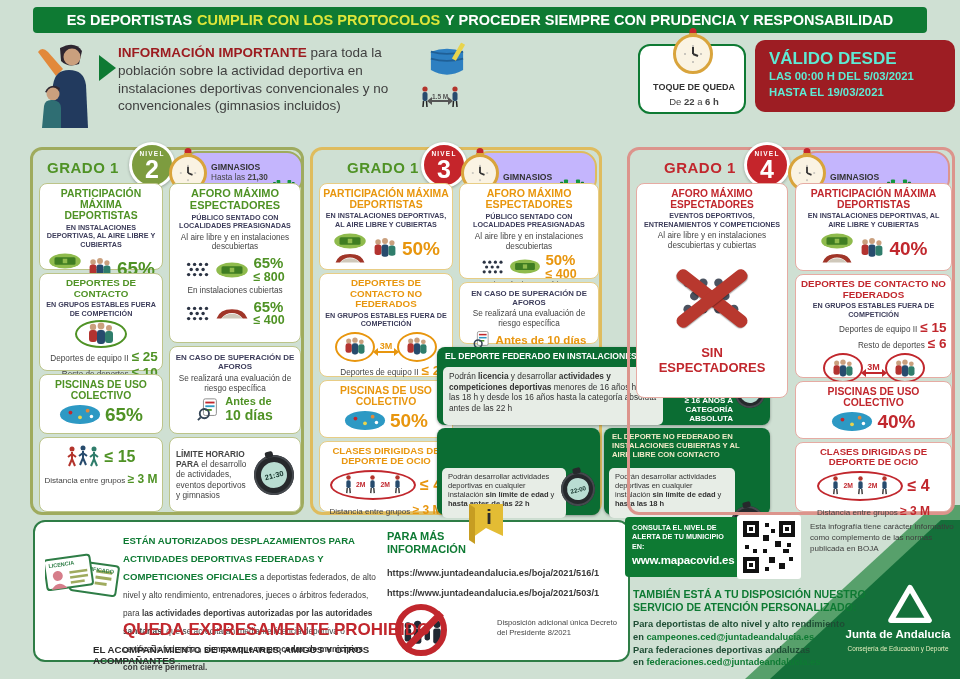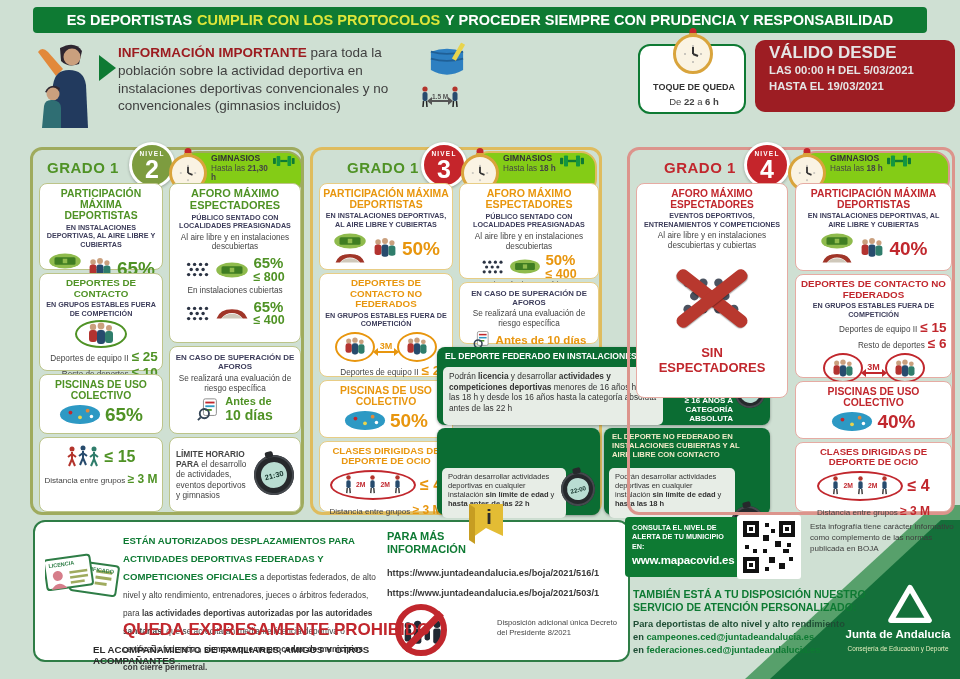--- a/index.html
+++ b/index.html
@@ -8,32 +8,32 @@
   .banner{background:#0e7a33;border-radius:4px;display:flex;align-items:center;justify-content:center;color:#fff;font-weight:bold;font-size:14.5px;white-space:nowrap;}
   .banner .hl{color:#dde53a;margin:0 5px;}
   .chevron{width:0;height:0;border-top:13px solid transparent;border-bottom:13px solid transparent;border-left:17px solid #0e7a33;}
   .intro{font-size:13.5px;line-height:1.32;color:#3f3f3f;}
   .intro .imp{color:#9c1c20;font-weight:bold;}
   .maskt{font-size:10.6px;font-weight:bold;color:#333;line-height:1.18;}
   .maskb{font-size:8.8px;color:#444;line-height:1.25;margin-top:4px;}
   .curfew{background:#fff;border:2.5px solid #0e7a33;border-radius:12px;text-align:center;}
   .curfew .ct{font-size:9px;font-weight:bold;color:#333;}
   .curfew .cv{font-size:9.5px;color:#444;}
-  .valid{background:#9d1d23;border-radius:10px;color:#e5e5e5;padding:2px 14px;}
+  .valid{background:#9d1d23;border-radius:10px;color:#5eead4;padding:8px 14px;}
   .valid .vt{font-size:17px;font-weight:bold;line-height:1.25;}
   .valid .vl{font-size:11.3px;font-weight:bold;line-height:1.35;}
   .panel{border:3px solid;border-radius:12px;}
   .bc-g{border-color:#9fab5e;}  .bc-y{border-color:#dfbc5e;}  .bc-r{border-color:#dc948c;}
   .grado{font-size:15px;font-weight:bold;letter-spacing:.5px;}
   .g{color:#4f9225;} .o{color:#e8960e;} .r{color:#c1272d;}
   .badge{border-radius:50%;background:#7d9c3f;color:#fff;display:flex;flex-direction:column;align-items:center;justify-content:center;border:3px solid #fff;box-shadow:0 1px 3px rgba(0,0,0,.3);width:46px;height:46px;}
   .badge.red{background:#c5252b;}
   .badge .nl{font-size:6.5px;font-weight:bold;letter-spacing:1.2px;line-height:1.2;}
   .badge .nn{font-size:25px;font-weight:bold;line-height:.9;}
-  .pill{background:#84cc16;border-radius:16px;border:2px solid;display:flex;align-items:flex-start;gap:4px;padding:1px 6px 1px 0;}
+  .pill{background:#c4b5fd;border-radius:16px;border:2px solid;display:flex;align-items:flex-end;gap:4px;padding:1px 6px 1px 0;}
   .pill .pt{display:flex;flex-direction:column;line-height:1.15;}
   .pill .pl{font-size:8.6px;font-weight:bold;color:#333;}
   .pill .ph{font-size:8.2px;color:#444;}
   .pwatch{width:32px;height:32px;border-radius:50%;background:#faf3e3;border:3px solid #d9a43c;position:relative;display:flex;align-items:center;justify-content:center;flex:none;}
   .pwatch::before{content:"";position:absolute;top:-9px;left:50%;transform:translateX(-50%);width:7px;height:7px;border-radius:50%;background:#c5252b;}
   .pwatch::after{content:"";position:absolute;top:-4px;left:50%;transform:translateX(-50%);width:8px;height:3px;background:#d9a43c;}
   .pwatch.lg{width:40px;height:40px;}
   .sec{position:absolute;background:#fff;border:1.5px solid;border-radius:8px;padding:4px 3px 3px;display:flex;flex-direction:column;align-items:center;text-align:center;box-sizing:border-box;}
   .sbc-g{border-color:#bcc489;} .sbc-y{border-color:#e8cd85;} .sbc-r{border-color:#e6ab a3;}
   .sbc-r{border-color:#e6aba3;}
@@ -723,20 +723,21 @@
           <rect x="12" y="30" width="4" height="4"></rect>
         </g>
       </svg>
 </div>
 <div class="abs" style="left:810px;top:522px;width:145px;font-size:8px;color:#3d3d3d;line-height:1.35">Esta infografía tiene carácter informativo como complemento de las normas publicada en BOJA</div>
 
 <div class="abs" style="left:633px;top:588px;width:258px">
   <div class="att-t">TAMBIÉN ESTÁ A TU DISPOSICIÓN NUESTRO SERVICIO DE ATENCIÓN PERSONALIZADO:</div>
   <div class="att-i" style="margin-top:4px">Para deportistas de alto nivel y alto rendimiento</div>
   <div class="att-i"><span>en </span><span class="em">campeones.ced@juntadeandalucia.es</span></div>
+  <div class="att-i">Para federaciones deportivas andaluzas</div>
   <div class="att-i"><span>en </span><span class="em">federaciones.ced@juntadeandalucia.es</span></div>
 </div>
 
 <svg class="abs" style="left:888px;top:584px" width="44" height="40" viewBox="0 0 48 44">
       <path d="M24 4 L45 40 H3 Z" fill="none" stroke="#fff" stroke-width="6" stroke-linejoin="round"></path>
     </svg>
 <div class="abs logo-name" style="left:836px;top:628px;width:124px;text-align:center">Junta de Andalucía</div>
 <div class="abs logo-dept" style="left:836px;top:645px;width:124px;text-align:center">Consejería de Educación y Deporte</div>
 
 </div>

